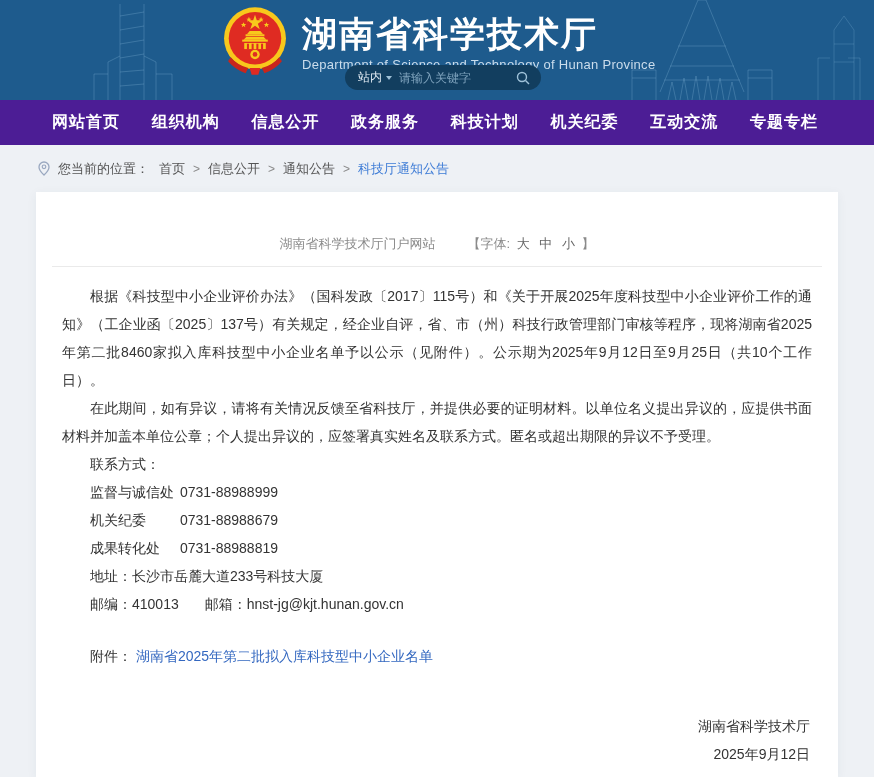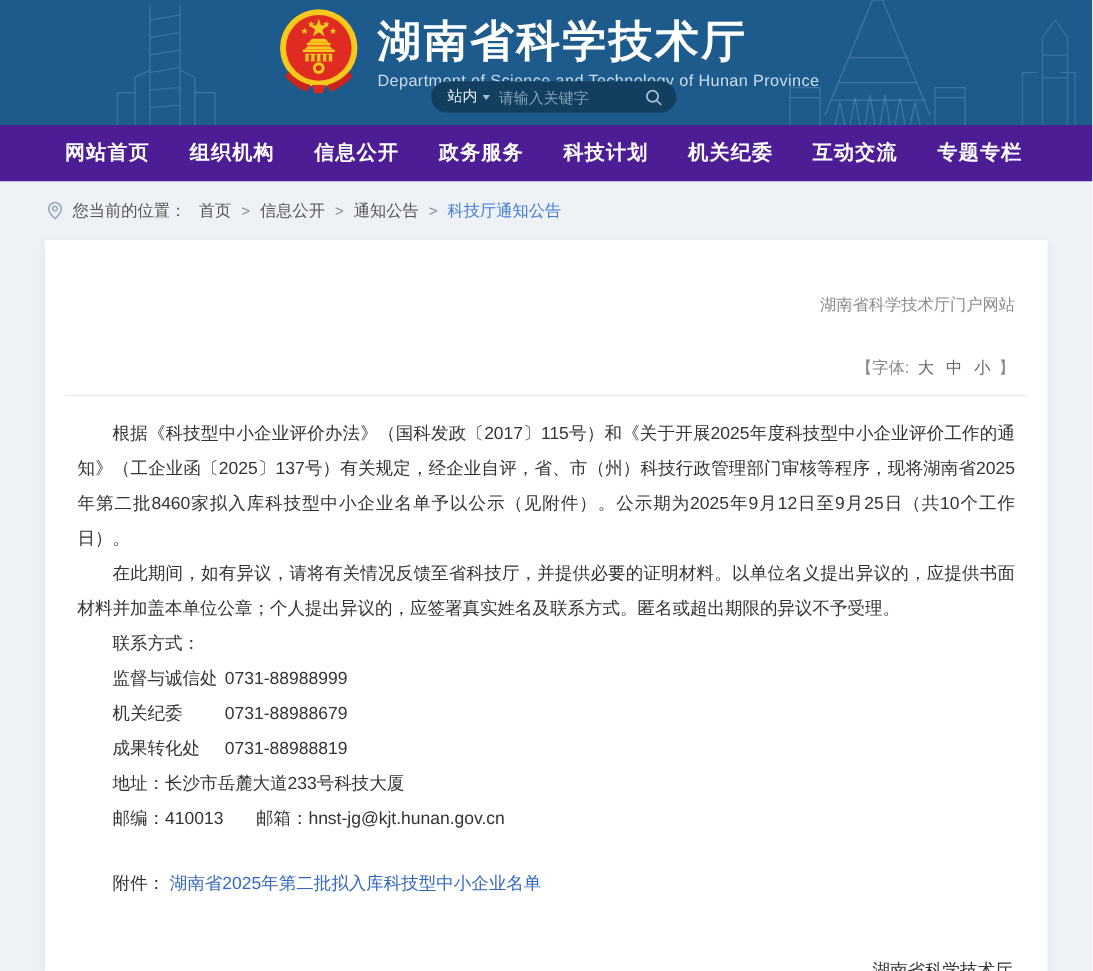--- a/index.html
+++ b/index.html
@@ -32,21 +32,21 @@
   
   .breadcrumb{height:47px;display:flex;align-items:center;padding-left:38px;font-size:13px;color:#555;gap:8px;}
   .breadcrumb .crumb{color:#555;text-decoration:none;}
   .breadcrumb .crumb.current{color:#3E7CD6;}
   .breadcrumb .sep{color:#8a8a8a;font-size:12px;}
   .crumb-prefix{margin-right:2px;}
   
   .card{margin:0 36px;background:#FFFFFF;height:585px;box-sizing:border-box;
         padding:26px 26px 0;box-shadow:0 2px 10px rgba(30,60,90,0.06);}
   .article-title{margin:0;text-align:center;color:#3C70C8;font-size:22px;font-weight:bold;letter-spacing:1px;line-height:28px;}
-  .meta{display:flex;justify-content:center;align-items:flex-end;gap:32px;margin-top:17px;font-size:13px;color:#8a8a8a;flex-direction:column;}
+  .meta{display:flex;justify-content:center;align-items:center;gap:32px;margin-top:17px;font-size:13px;color:#8a8a8a;}
   .meta .size{margin:0 3px;color:#666;cursor:pointer;}
   .divider{border:none;border-top:1px solid #EAEAEA;margin:13px -10px 0;}
   .article-body{margin-top:15px;font-size:14px;line-height:28px;color:#333;}
   .para{margin:0;text-indent:2em;text-align:justify;}
   .line{margin:0;padding-left:2em;}
   .c-label{display:inline-block;min-width:86px;}
   .zip-gap{display:inline-block;width:26px;}
   .attachment{margin-top:24px;padding-left:2em;}
   .attachment a{color:#3468C0;text-decoration:none;}
   .signature-block{margin-top:42px;text-align:right;padding-right:2px;}

